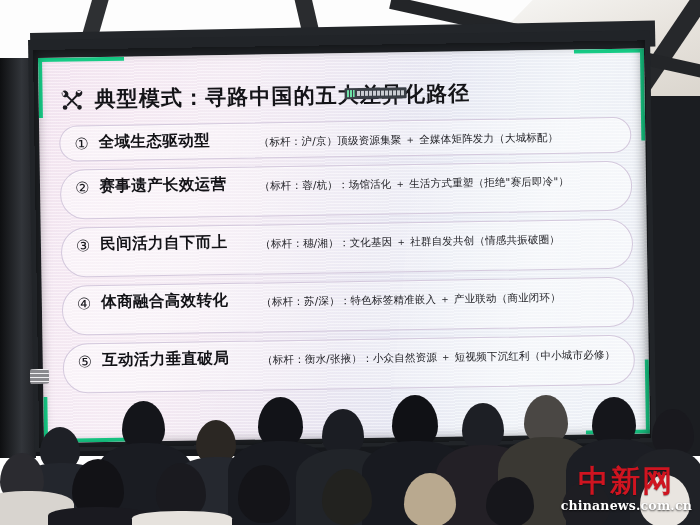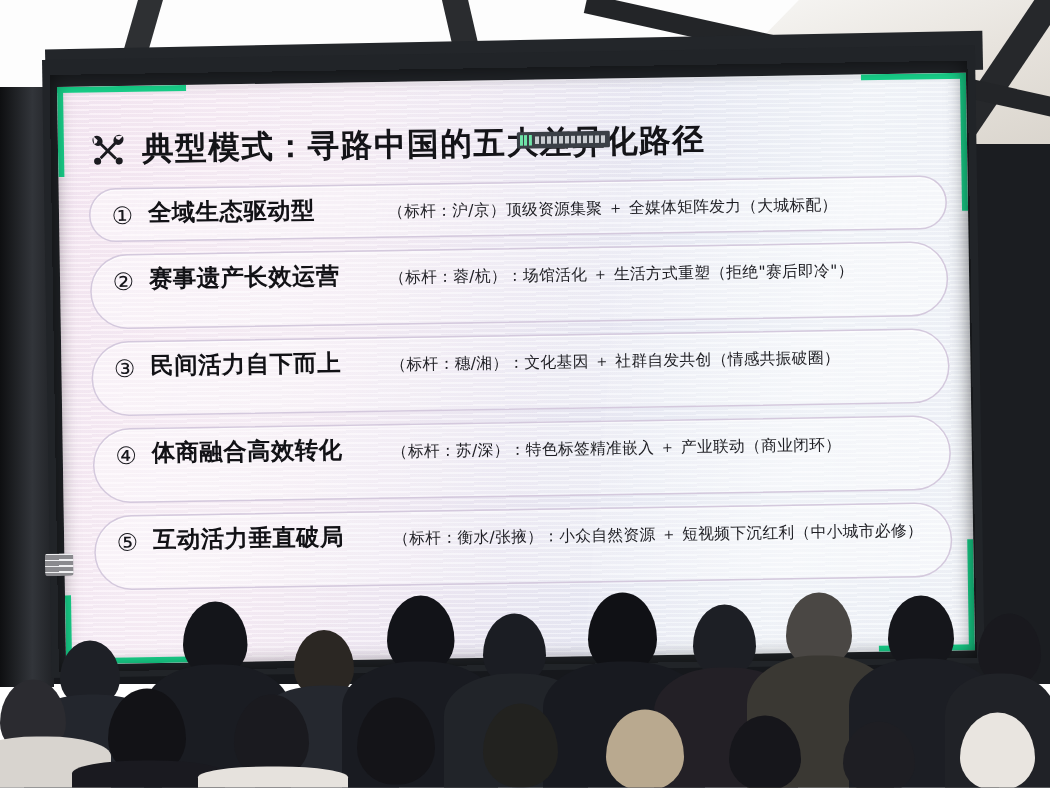--- a/index.html
+++ b/index.html
@@ -282,15 +282,17 @@
     <div class="head" style="left:404px;top:78px;width:52px;height:54px;background:#b9a98f;"></div>
 
     <div class="head" style="left:486px;top:82px;width:48px;height:50px;background:#16161b;"></div>
 
     <div class="head" style="left:562px;top:86px;width:48px;height:48px;background:#1e1e23;"></div>
 
     <div class="head" style="left:640px;top:80px;width:50px;height:52px;background:#e9e5e0;"></div>
   </div>
 
   <div class="wm">
+    <div class="wm-cn">中新网</div>
+    <div class="wm-url">chinanews.com.cn</div>
   </div>
 
 </div>
 
 </body></html>

